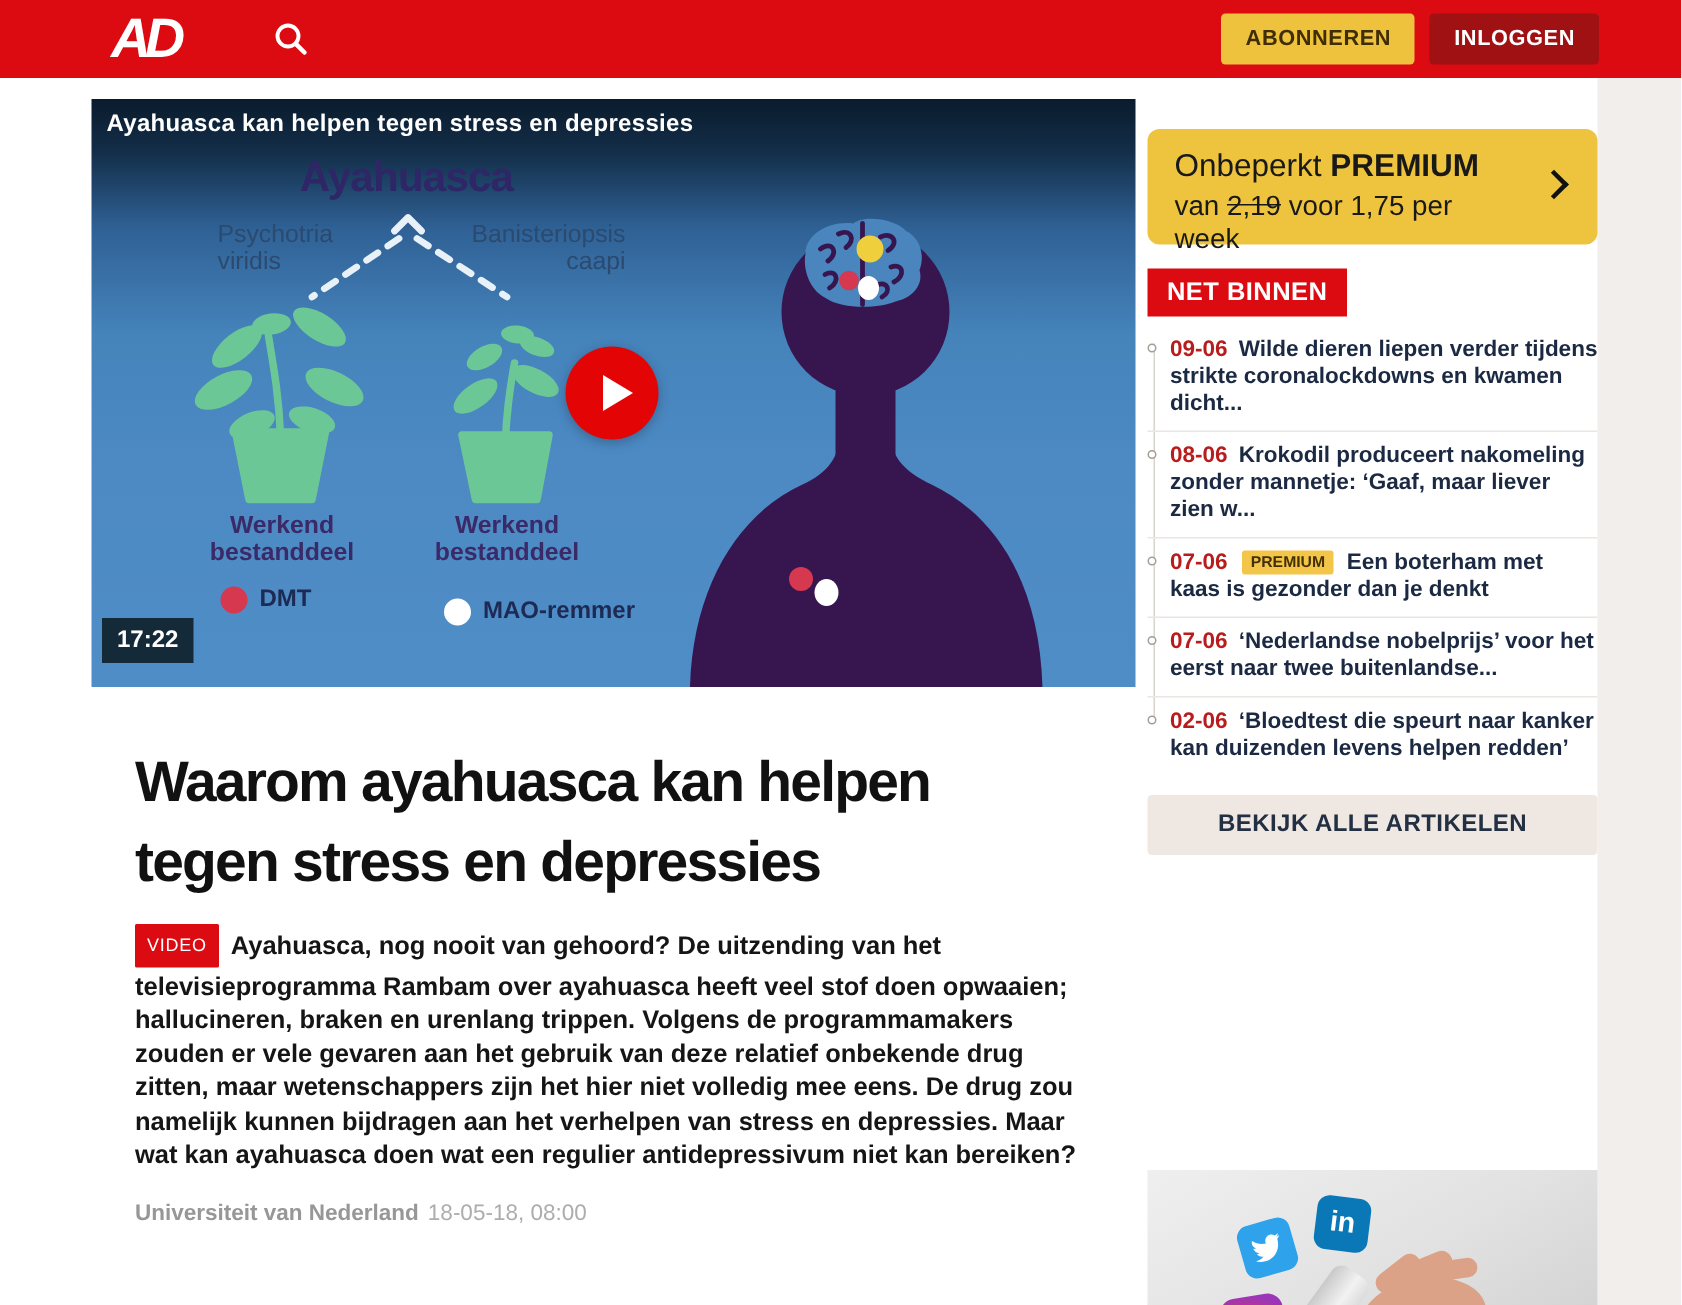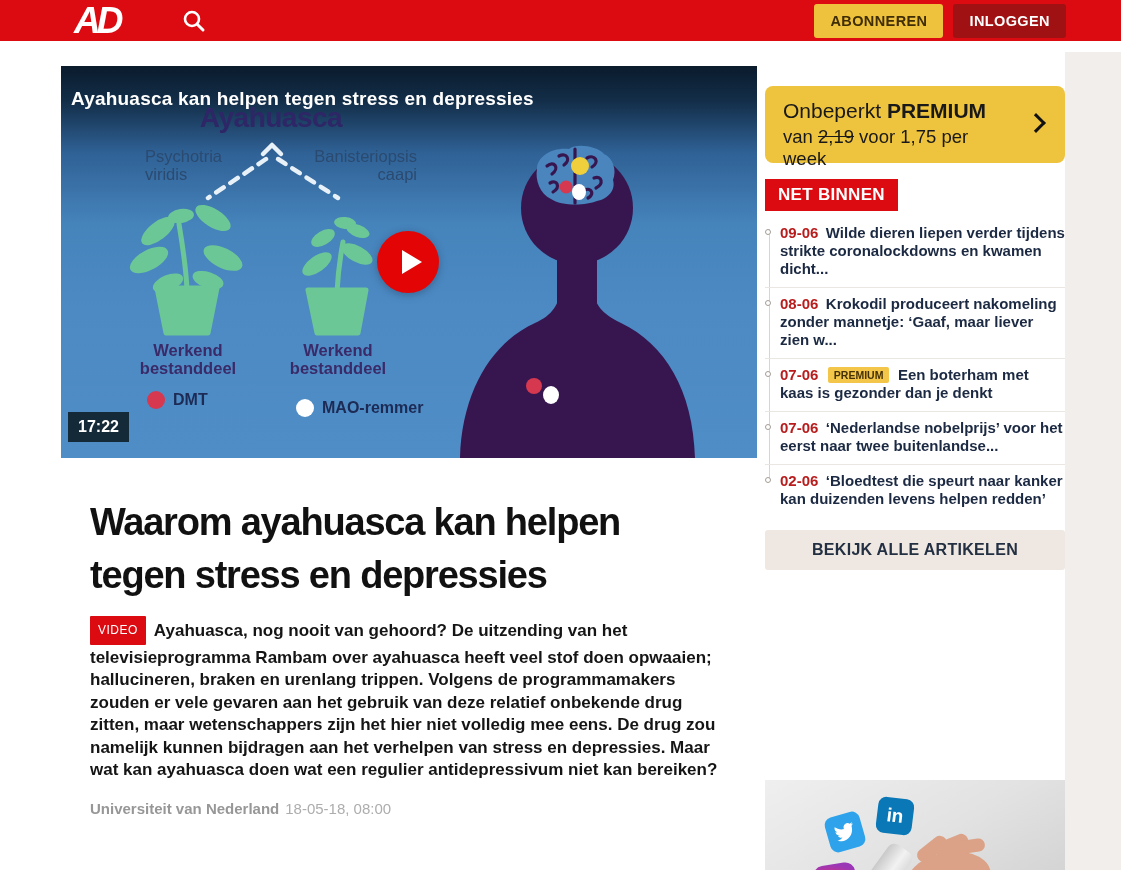--- a/index.html
+++ b/index.html
@@ -1,21 +1,21 @@
 <!DOCTYPE html>
 <html><head>
 <meta charset="utf-8">
 <style>
   * { box-sizing: border-box; }
   html,body { margin:0; padding:0; }
   body { font-family:"Liberation Sans", sans-serif; background:#fff; }
   #app { position:relative; width:1121px; height:870px; background:#ffffff; overflow:hidden; }
 
   
-  .topnav { position:absolute; top:0; left:0; width:1121px; height:41px; background:#dc0b12;
+  .topnav { position:absolute; top:0; left:0; width:1121px; height:52px; background:#dc0b12;
             display:flex; align-items:center; padding:0 55px 0 74px; z-index:6; }
   .logo { color:#fff; font-size:37px; font-weight:800; font-style:italic; letter-spacing:-4px;
           margin-right:44px; padding-right:6px; cursor:pointer; }
   .nav-items { display:flex; align-items:center; gap:7px; }
   .nav-item { color:#fff; font-weight:700; font-size:19px; padding:7px 11px; border-radius:3px;
               white-space:nowrap; cursor:pointer; }
   .nav-item.active { background:#a01113; }
   .search-btn { margin-left:8px; width:34px; height:34px; display:flex; align-items:center;
                 justify-content:center; cursor:pointer; }
   .nav-actions { margin-left:auto; display:flex; gap:10px; }
@@ -23,21 +23,21 @@
              border-radius:3px; letter-spacing:.4px; cursor:pointer; white-space:nowrap; }
   .btn-login { background:#a01113; color:#fff; font-weight:700; font-size:14.5px; padding:9px 16px;
                border-radius:3px; letter-spacing:.4px; cursor:pointer; white-space:nowrap; }
 
   .right-band { position:absolute; left:1065px; top:52px; width:56px; height:818px; background:#f1eeeb; }
 
   
   .video { position:absolute; left:61px; top:66px; width:696px; height:392px; overflow:hidden; cursor:pointer;
            background:linear-gradient(180deg,#0a1b2c 0%,#132e49 9%,#2f6195 22%,#4583bb 40%,#4d8ac4 62%,#4f8dc7 100%); }
   .video svg.illu { position:absolute; left:0; top:0; }
-  .caption { position:absolute; left:10px; top:22px; color:#fff; font-size:19px; font-weight:700; letter-spacing:.2px; }
+  .caption { position:absolute; left:10px; top:8px; color:#fff; font-size:16px; font-weight:700; letter-spacing:.2px; }
   .vtitle { position:absolute; left:110px; top:36px; width:200px; text-align:center; color:#2e2666;
             font-size:28px; font-weight:800; letter-spacing:-.5px; }
   .species { position:absolute; color:#2b4a70; font-size:16.5px; line-height:18px; white-space:pre-line; }
   .species.left  { left:84px; top:81px; }
   .species.right { right:340px; top:81px; text-align:right; }
   .component { position:absolute; width:160px; text-align:center; color:#3a2a68; font-weight:700;
                font-size:16.5px; line-height:18px; white-space:pre-line; }
   .component.left  { left:47px;  top:275px; }
   .component.right { left:197px; top:275px; }
   .substance { position:absolute; display:flex; align-items:center; gap:8px; font-weight:700;

